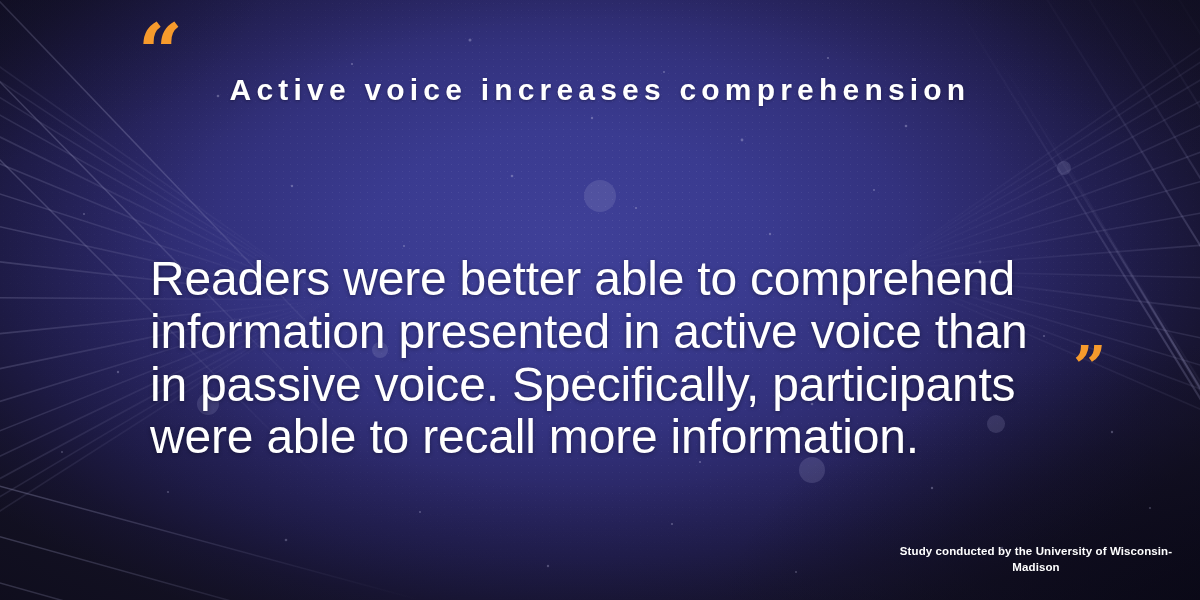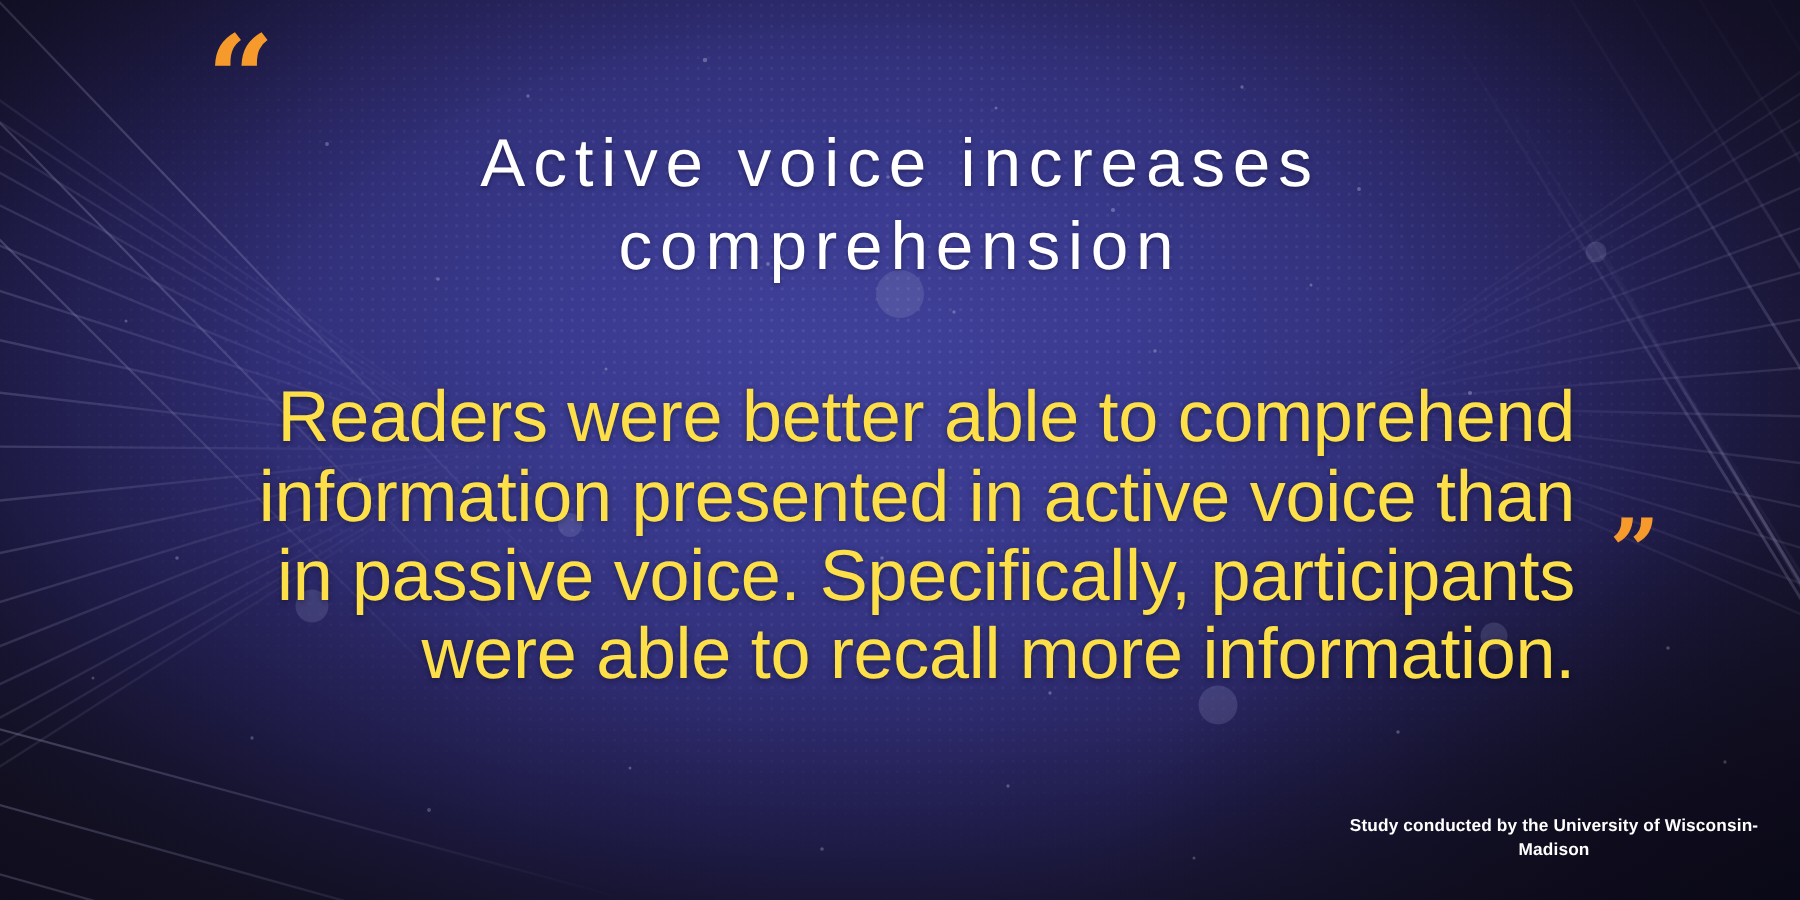--- a/index.html
+++ b/index.html
@@ -96,34 +96,34 @@
     font-size: 58px;
   }
 
   .headline {
     position: absolute;
     left: 160px;
     top: 52px;
     width: 880px;
     text-align: center;
     color: #ffffff;
-    font-size: 45px;
-    font-weight: 400;
+    font-size: 30px;
+    font-weight: 700;
     letter-spacing: 5.2px;
     line-height: 1.22;
     text-shadow: 0 1px 3px rgba(8,6,24,0.38);
   }
 
   .body-copy {
     position: absolute;
     left: 150px;
     top: 205px;
     width: 900px;
-    text-align: right;
-    color: #fde047;
+    text-align: left;
+    color: #ffffff;
     font-size: 48px;
     font-weight: 500;
     letter-spacing: -0.2px;
     line-height: 1.10;
     text-shadow: 0 1px 4px rgba(8,6,24,0.42);
   }
 
   .attribution {
     position: absolute;
     right: 24px;

